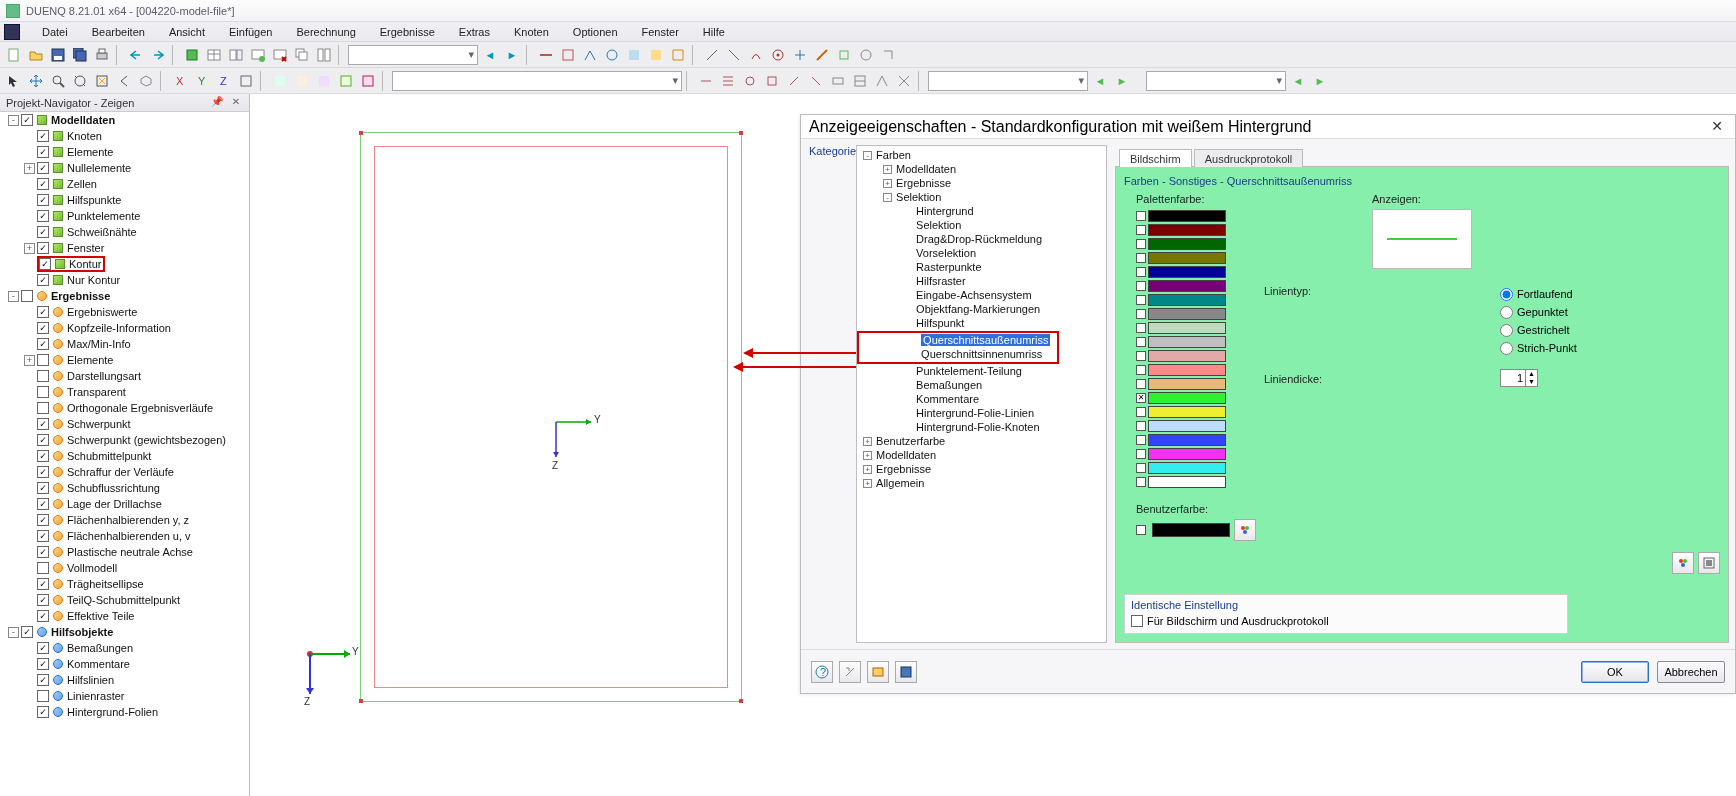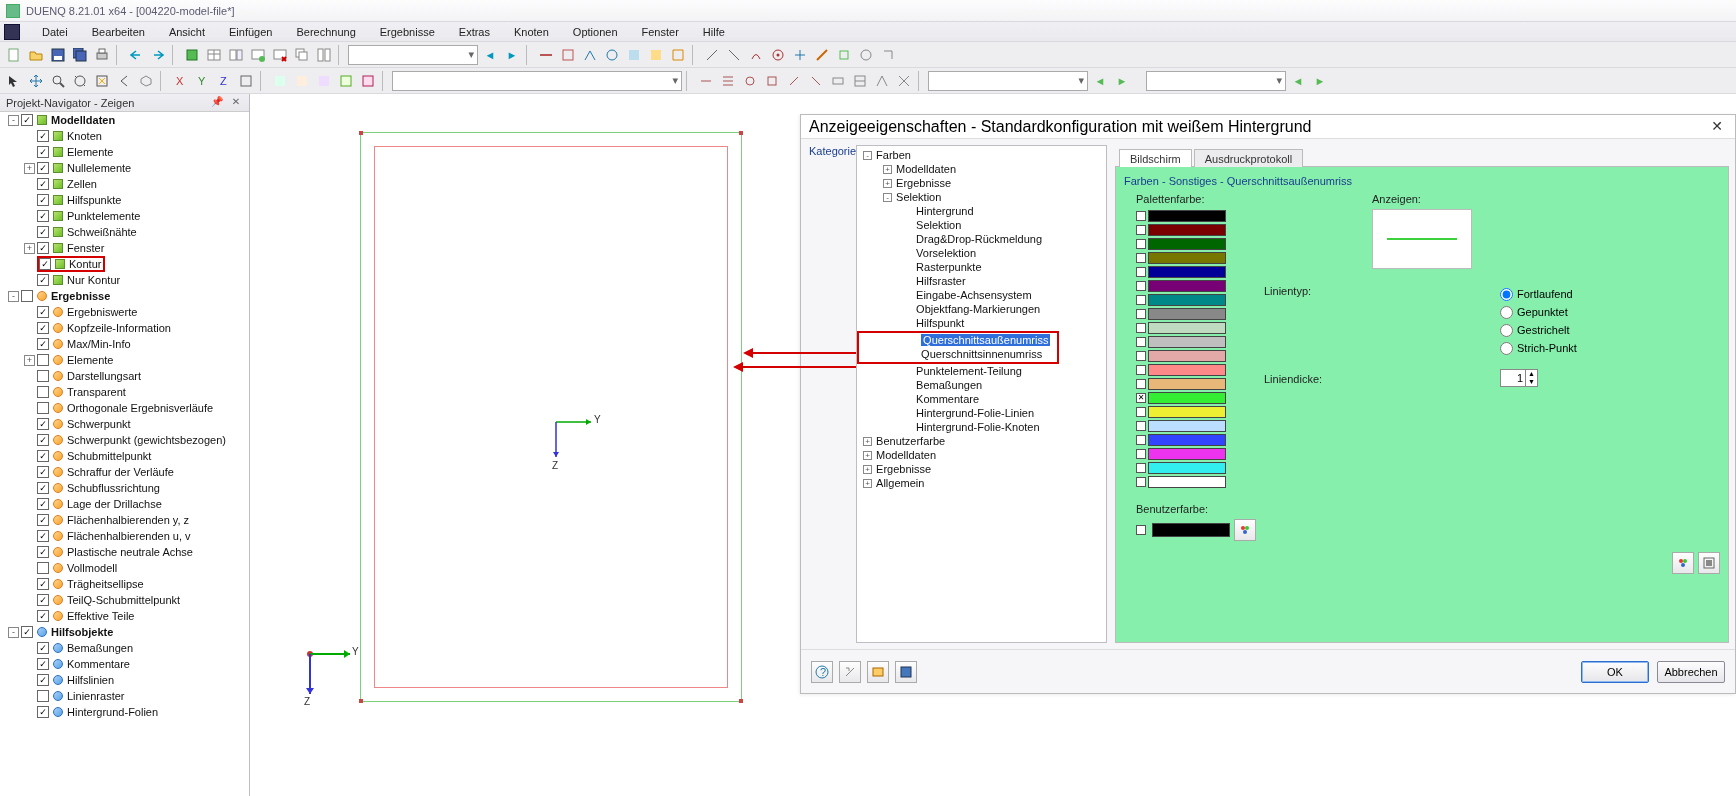--- a/index.html
+++ b/index.html
@@ -1132,20 +1132,27 @@
               </svg>
             </div>
           <div class="smallbtn">
               <svg width="14" height="14">
                 <rect x="2" y="2" width="10" height="10" fill="none" stroke="#666"></rect>
                 <rect x="4" y="4" width="6" height="6" fill="#888"></rect>
               </svg>
             </div>
         </div>
 
+        <div class="ident">
+          <span class="ihdr">Identische Einstellung</span>
+          <label>
+              <span class="chk off" style="margin:0;"></span>
+              <span>Für Bildschirm und Ausdruckprotokoll</span>
+            </label>
+        </div>
       </div>
     </div>
   </div>
   <div class="dlg-foot">
     <div class="foot-left">
       <div class="smallbtn">
           <svg width="14" height="14">
             <circle cx="7" cy="7" r="6" fill="none" stroke="#27a"></circle>
             <text x="5" y="11" font-size="10" fill="#27a">?</text>
           </svg>

